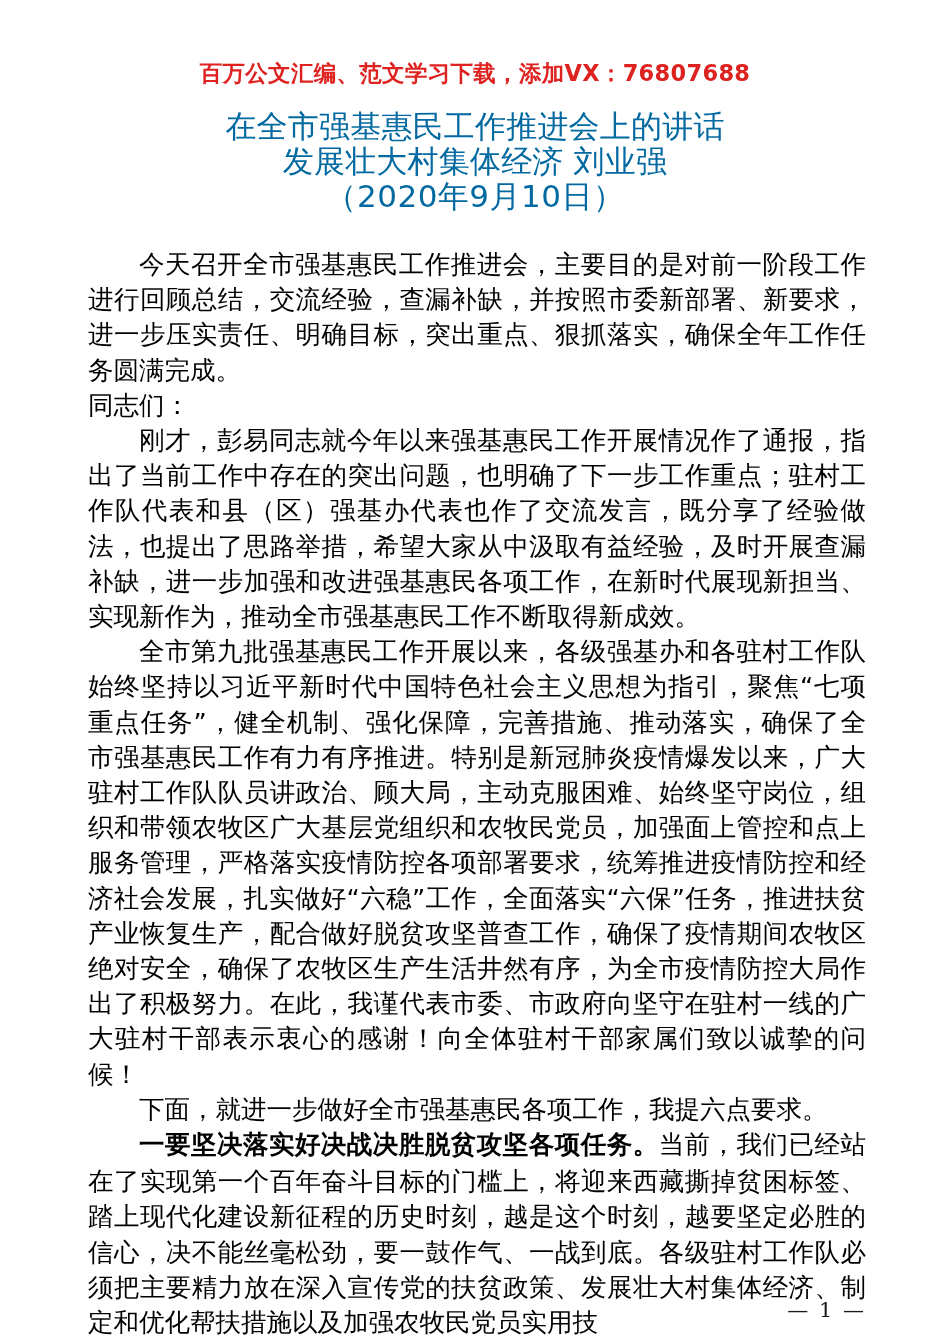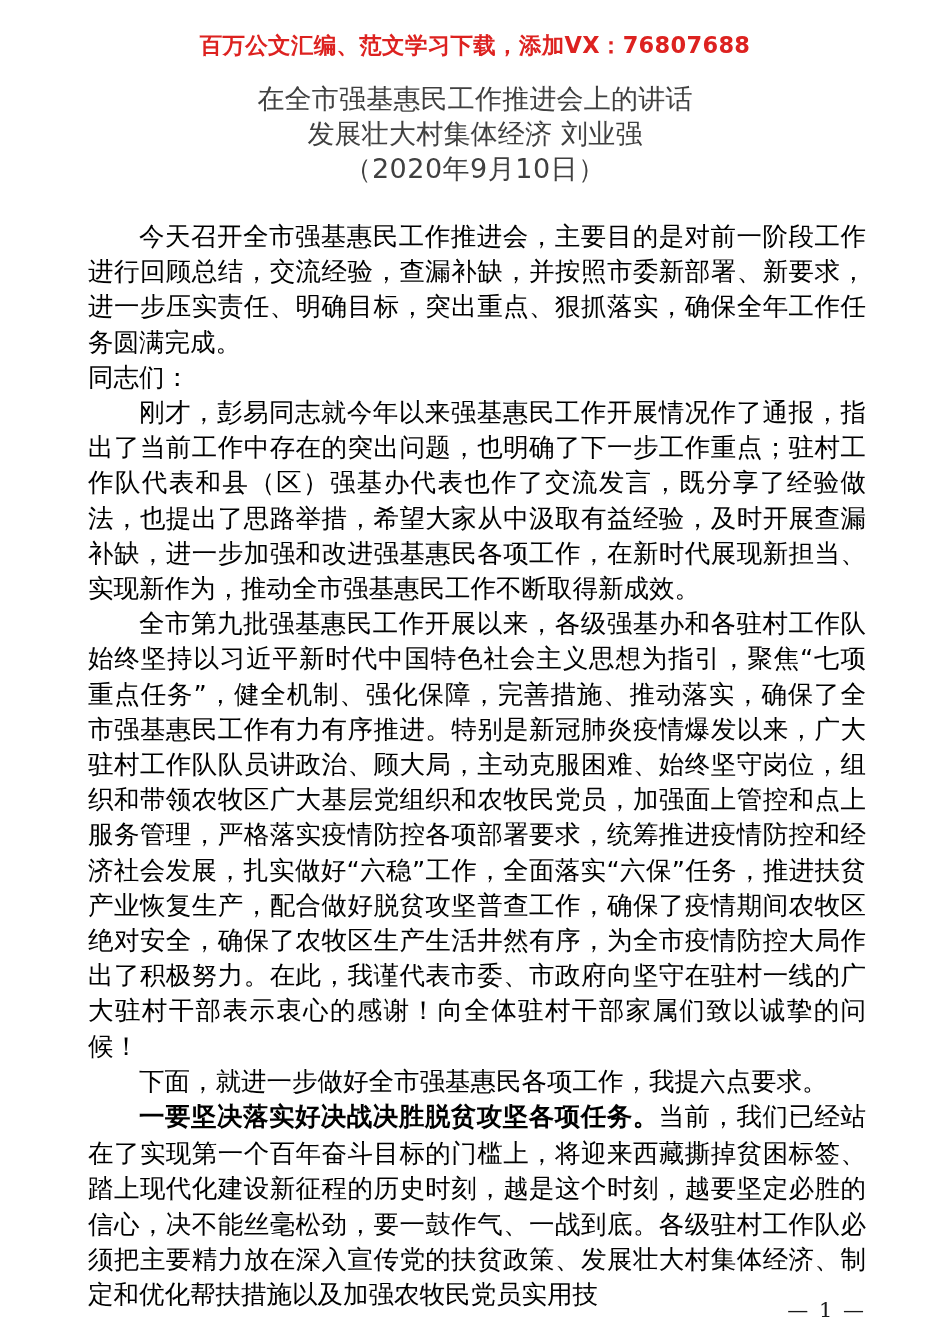--- a/index.html
+++ b/index.html
@@ -23,34 +23,34 @@
     box-sizing: border-box;
   }
 
   
   .promo-header {
     text-align: center;
     font-size: 22.5px;
     font-weight: bold;
     color: #dd2220;
     letter-spacing: 0.3px;
-    padding-top: 32px;
+    padding-top: 60px;
     line-height: 1.2;
     white-space: nowrap;
   }
 
   
   .title-block {
     text-align: center;
     margin-top: 22px;
   }
   .title-line {
-    font-size: 27px;
+    font-size: 31px;
     line-height: 35px;
-    color: #404040;
+    color: #0369a1;
     letter-spacing: 0.2px;
   }
   .title-line.date {
     letter-spacing: 0.5px;
   }
 
   
   .body-area {
     margin: 0 auto;
     width: 778px;

